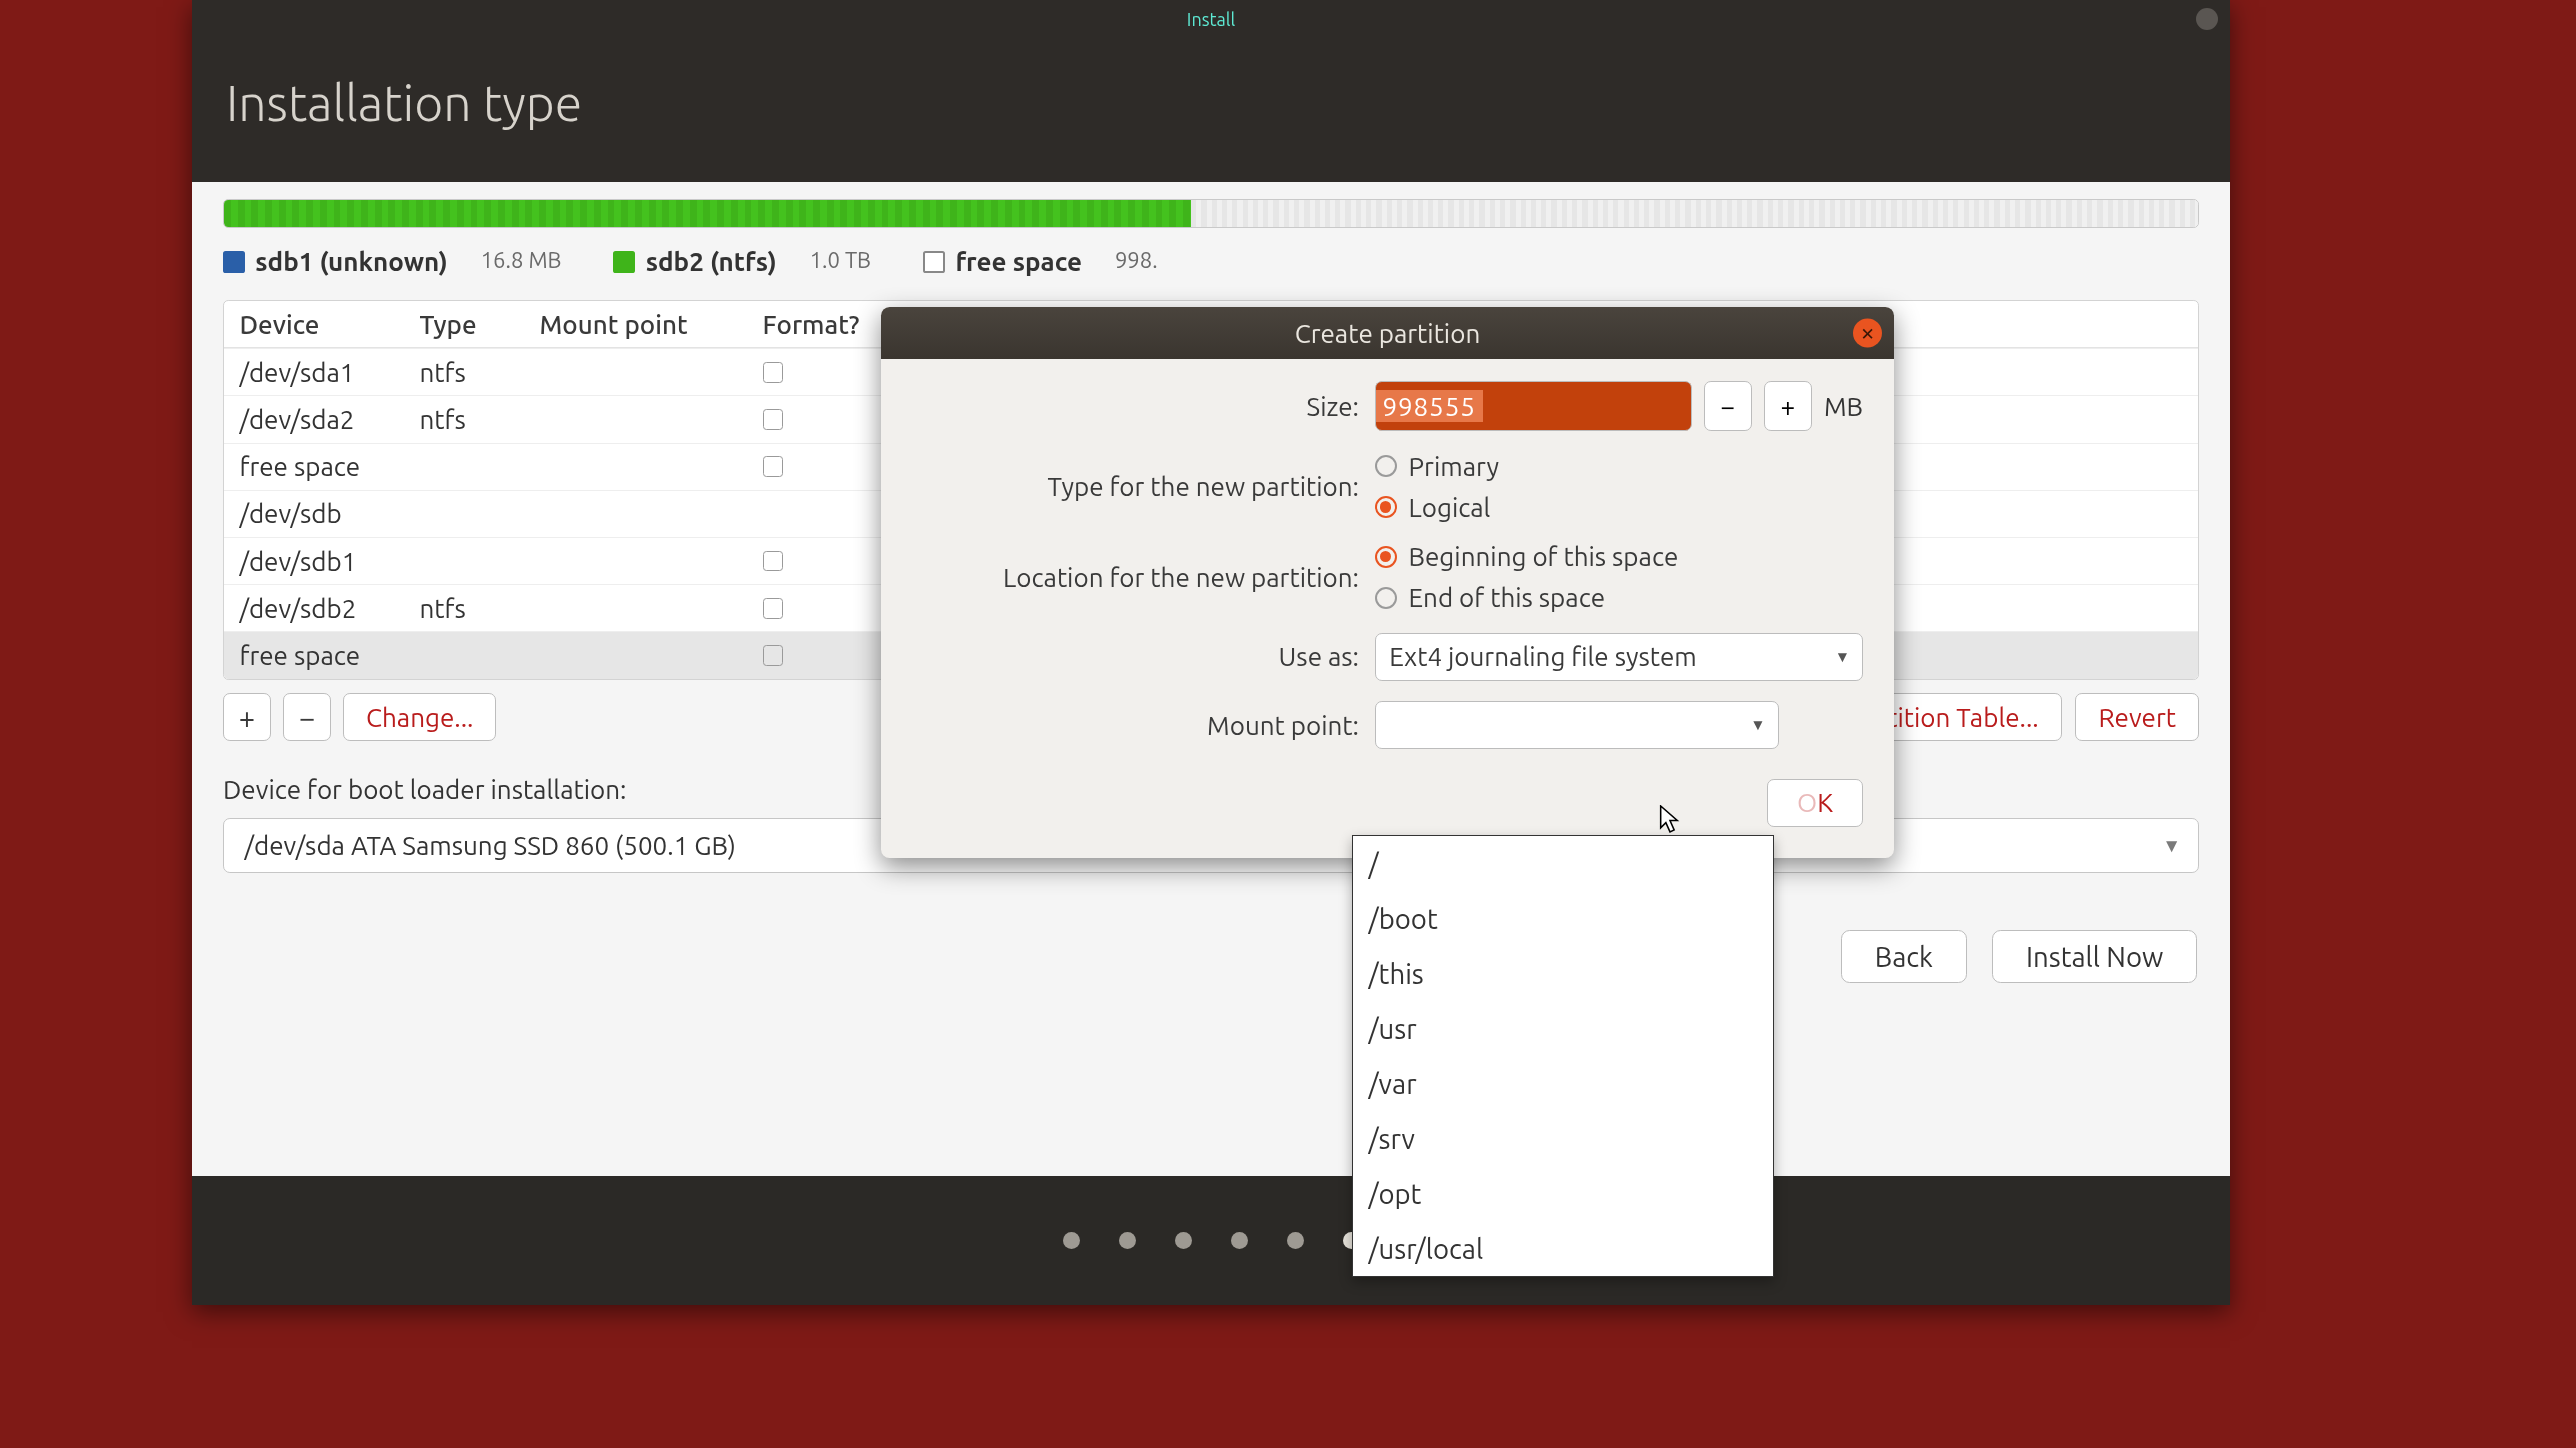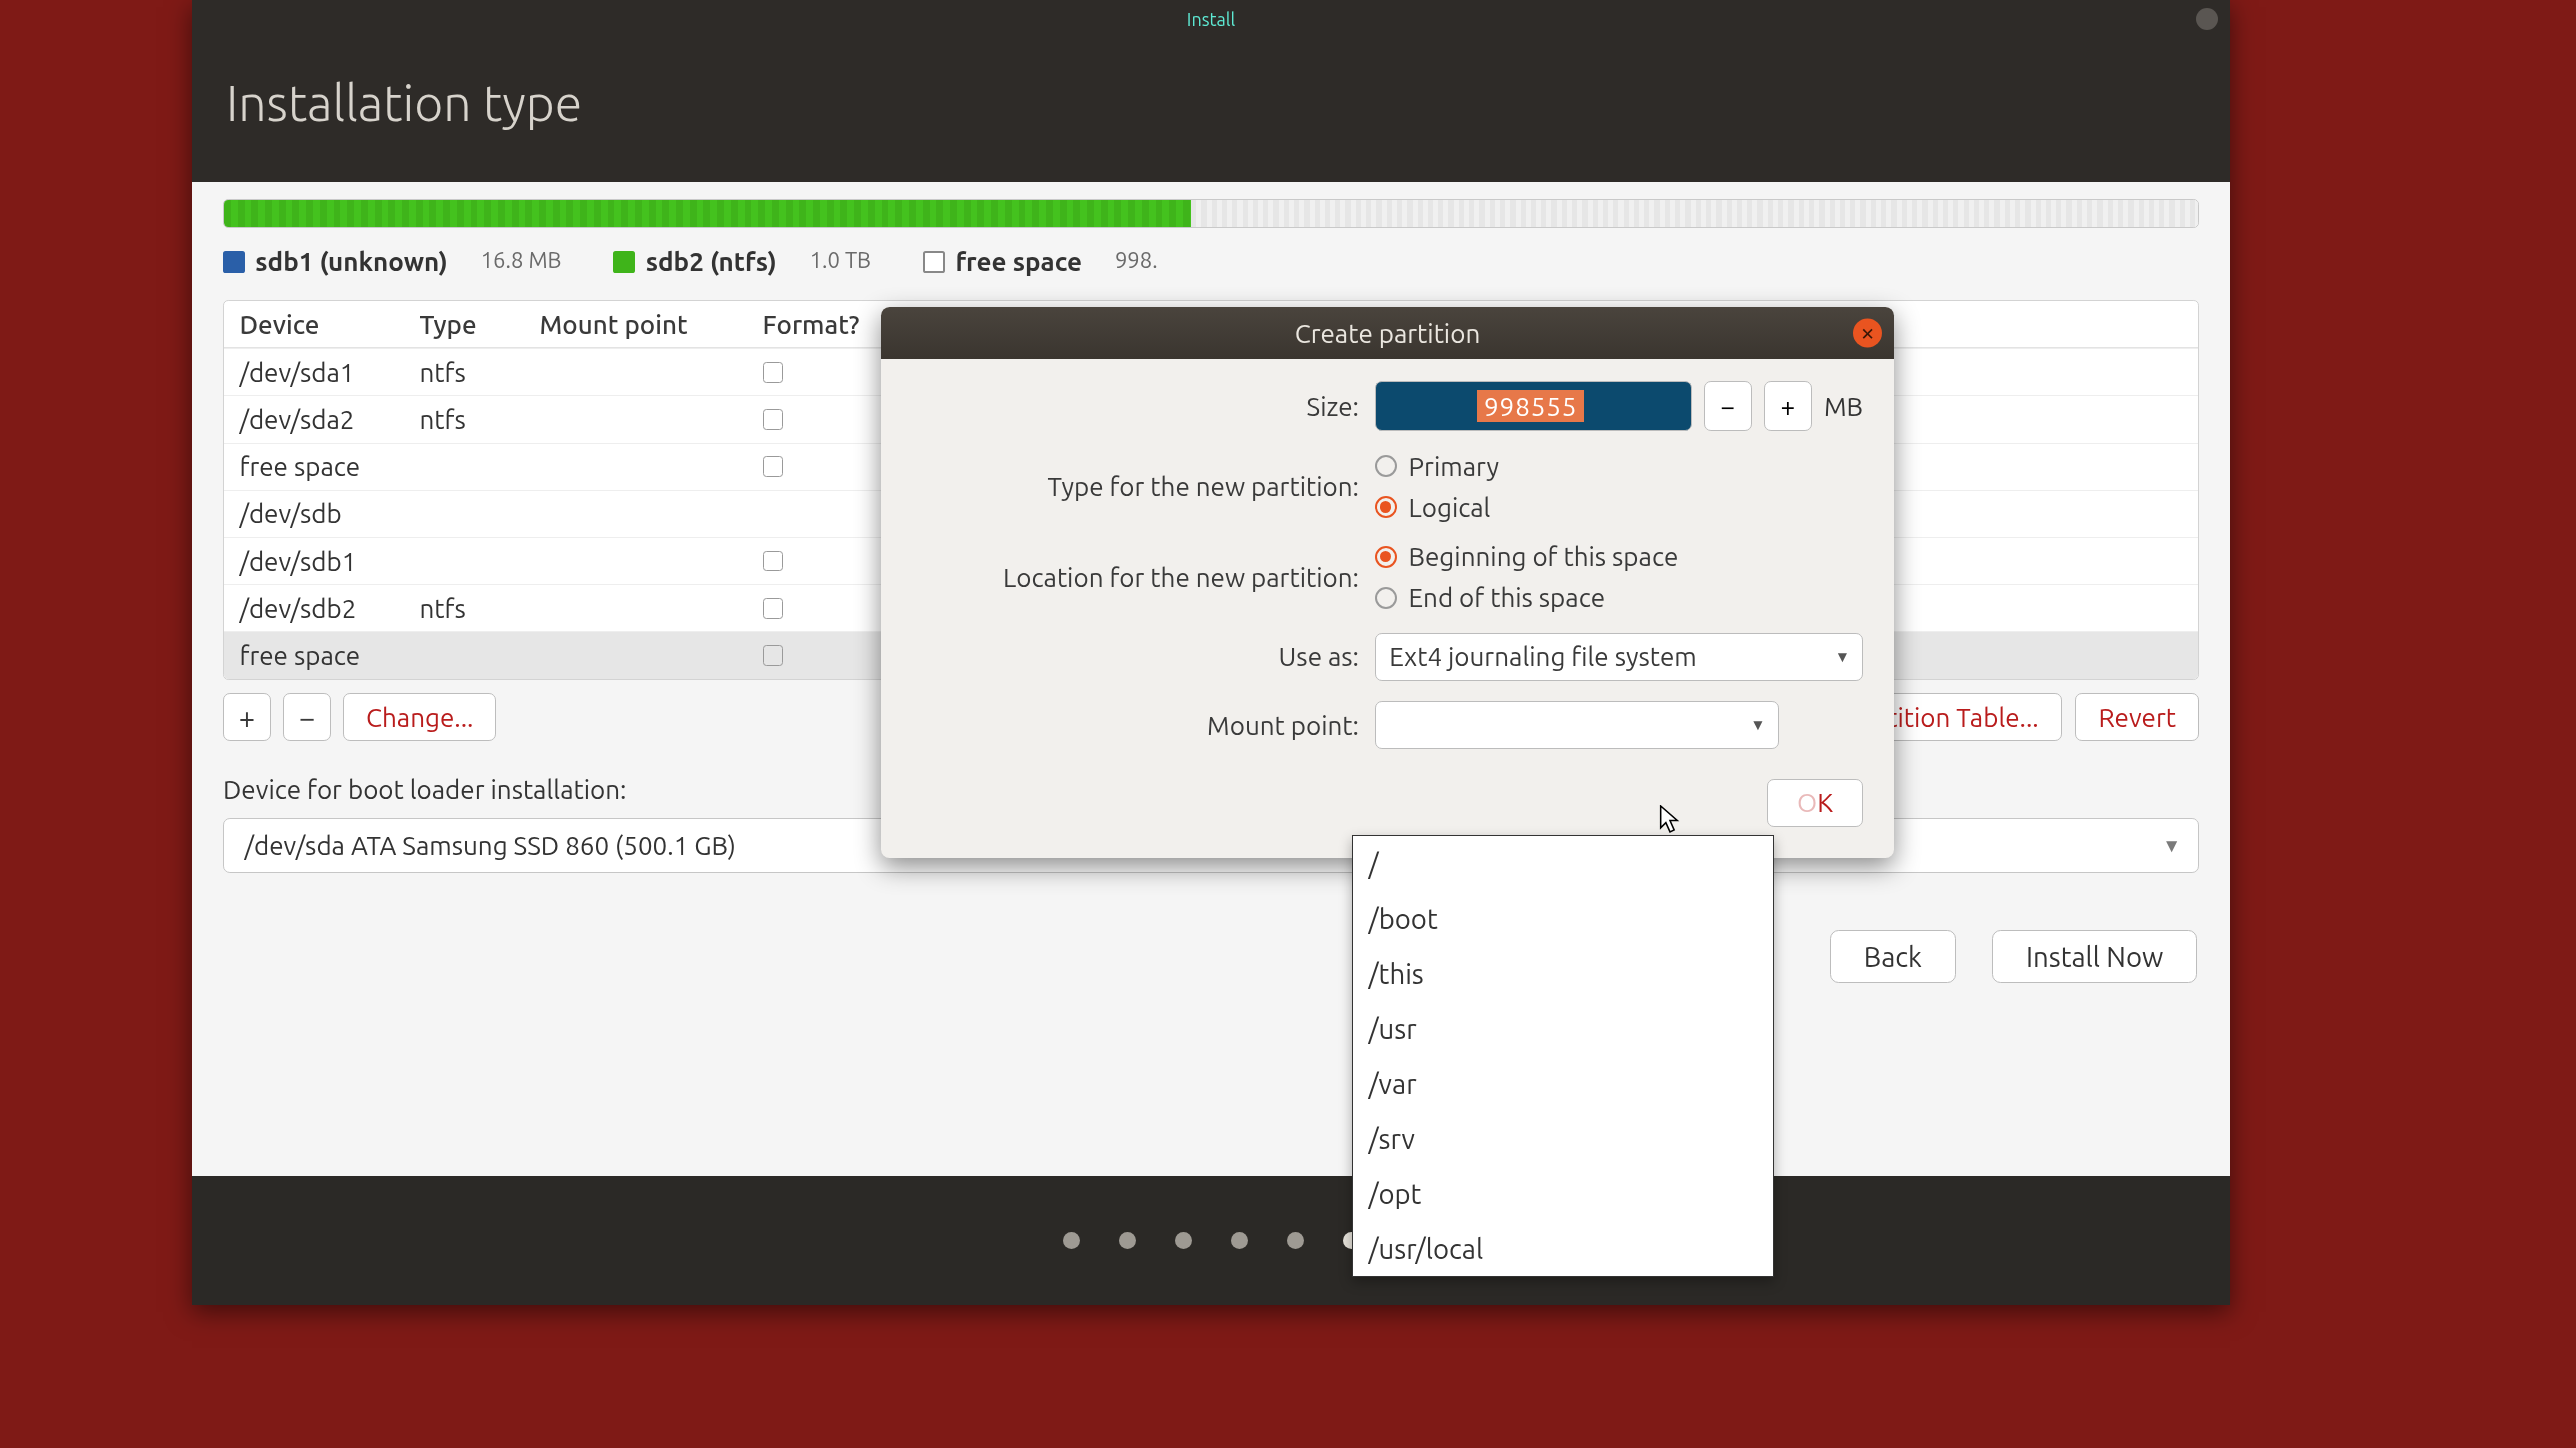--- a/index.html
+++ b/index.html
@@ -114,21 +114,21 @@
   }
   .right-actions { margin-left: auto; display: flex; gap: 13.7px; }
   .bootloader-label { font-size: 26px; color: #333; margin-bottom: 13.7px; }
   .boot-select {
     border: 0.9px solid #c6c6c6; border-radius: 6.9px;
     height: 55px; display: flex; align-items: center; padding: 0 20.6px;
     font-size: 26px; color: #333; background: #fff; position: relative;
     margin-bottom: 57px;
   }
   .boot-select .chev { position: absolute; right: 17px; color: #7a7a7a; font-size: 19px; }
-  .nav-row { display: flex; gap: 36px; justify-content: flex-end; padding-right: 1.7px; }
+  .nav-row { display: flex; gap: 25px; justify-content: flex-end; padding-right: 1.7px; }
   .navbtn {
     height: 53px; padding: 0 33px;
     border: 0.9px solid #bdbdbd; border-radius: 8.6px; background: #fff;
     font-size: 27.5px; color: #333;
     display: flex; align-items: center;
   }
   .footer {
     position: absolute;
     left: 0; right: 0; bottom: 0;
     height: 129px;
@@ -172,22 +172,22 @@
     column-gap: 15.5px;
     font-size: 26px;
     color: #3a3a3a;
     align-items: center;
   }
   .mlbl { text-align: right; }
   .size-row { display: flex; align-items: center; gap: 12px; }
   .size-input {
     flex: 1; height: 50px;
     border: 0.9px solid #bcbcbc; border-radius: 6.9px;
-    background: #0c4a6e;
-    display: flex; align-items: center; justify-content: center;
+    background: #c2410c;
+    display: flex; align-items: center; justify-content: flex-start;
     padding-right: 5px;
   }
   .size-input .val { background: #e77849; color: #fff; padding: 1.7px 6.9px; font-size: 26px; letter-spacing: 0.9px; }
   .step { width: 48px; height: 50px; border: 0.9px solid #bcbcbc; border-radius: 6.9px; background: #fff; display:flex;align-items:center;justify-content:center; font-size: 26px;}
   .unit { font-size: 26px; color: #333; }
   .radiostack { display: flex; flex-direction: column; gap: 12px; }
   .radio { display: flex; align-items: center; gap: 12px; }
   .radio .circ { width: 22px; height: 22px; border-radius: 50%; border: 2.6px solid #9a9a9a; position: relative; }
   .radio.on .circ { border-color: #e95420; }
   .radio.on .circ::after { content:""; position:absolute; inset:3.4px; border-radius:50%; background:#e95420; }

